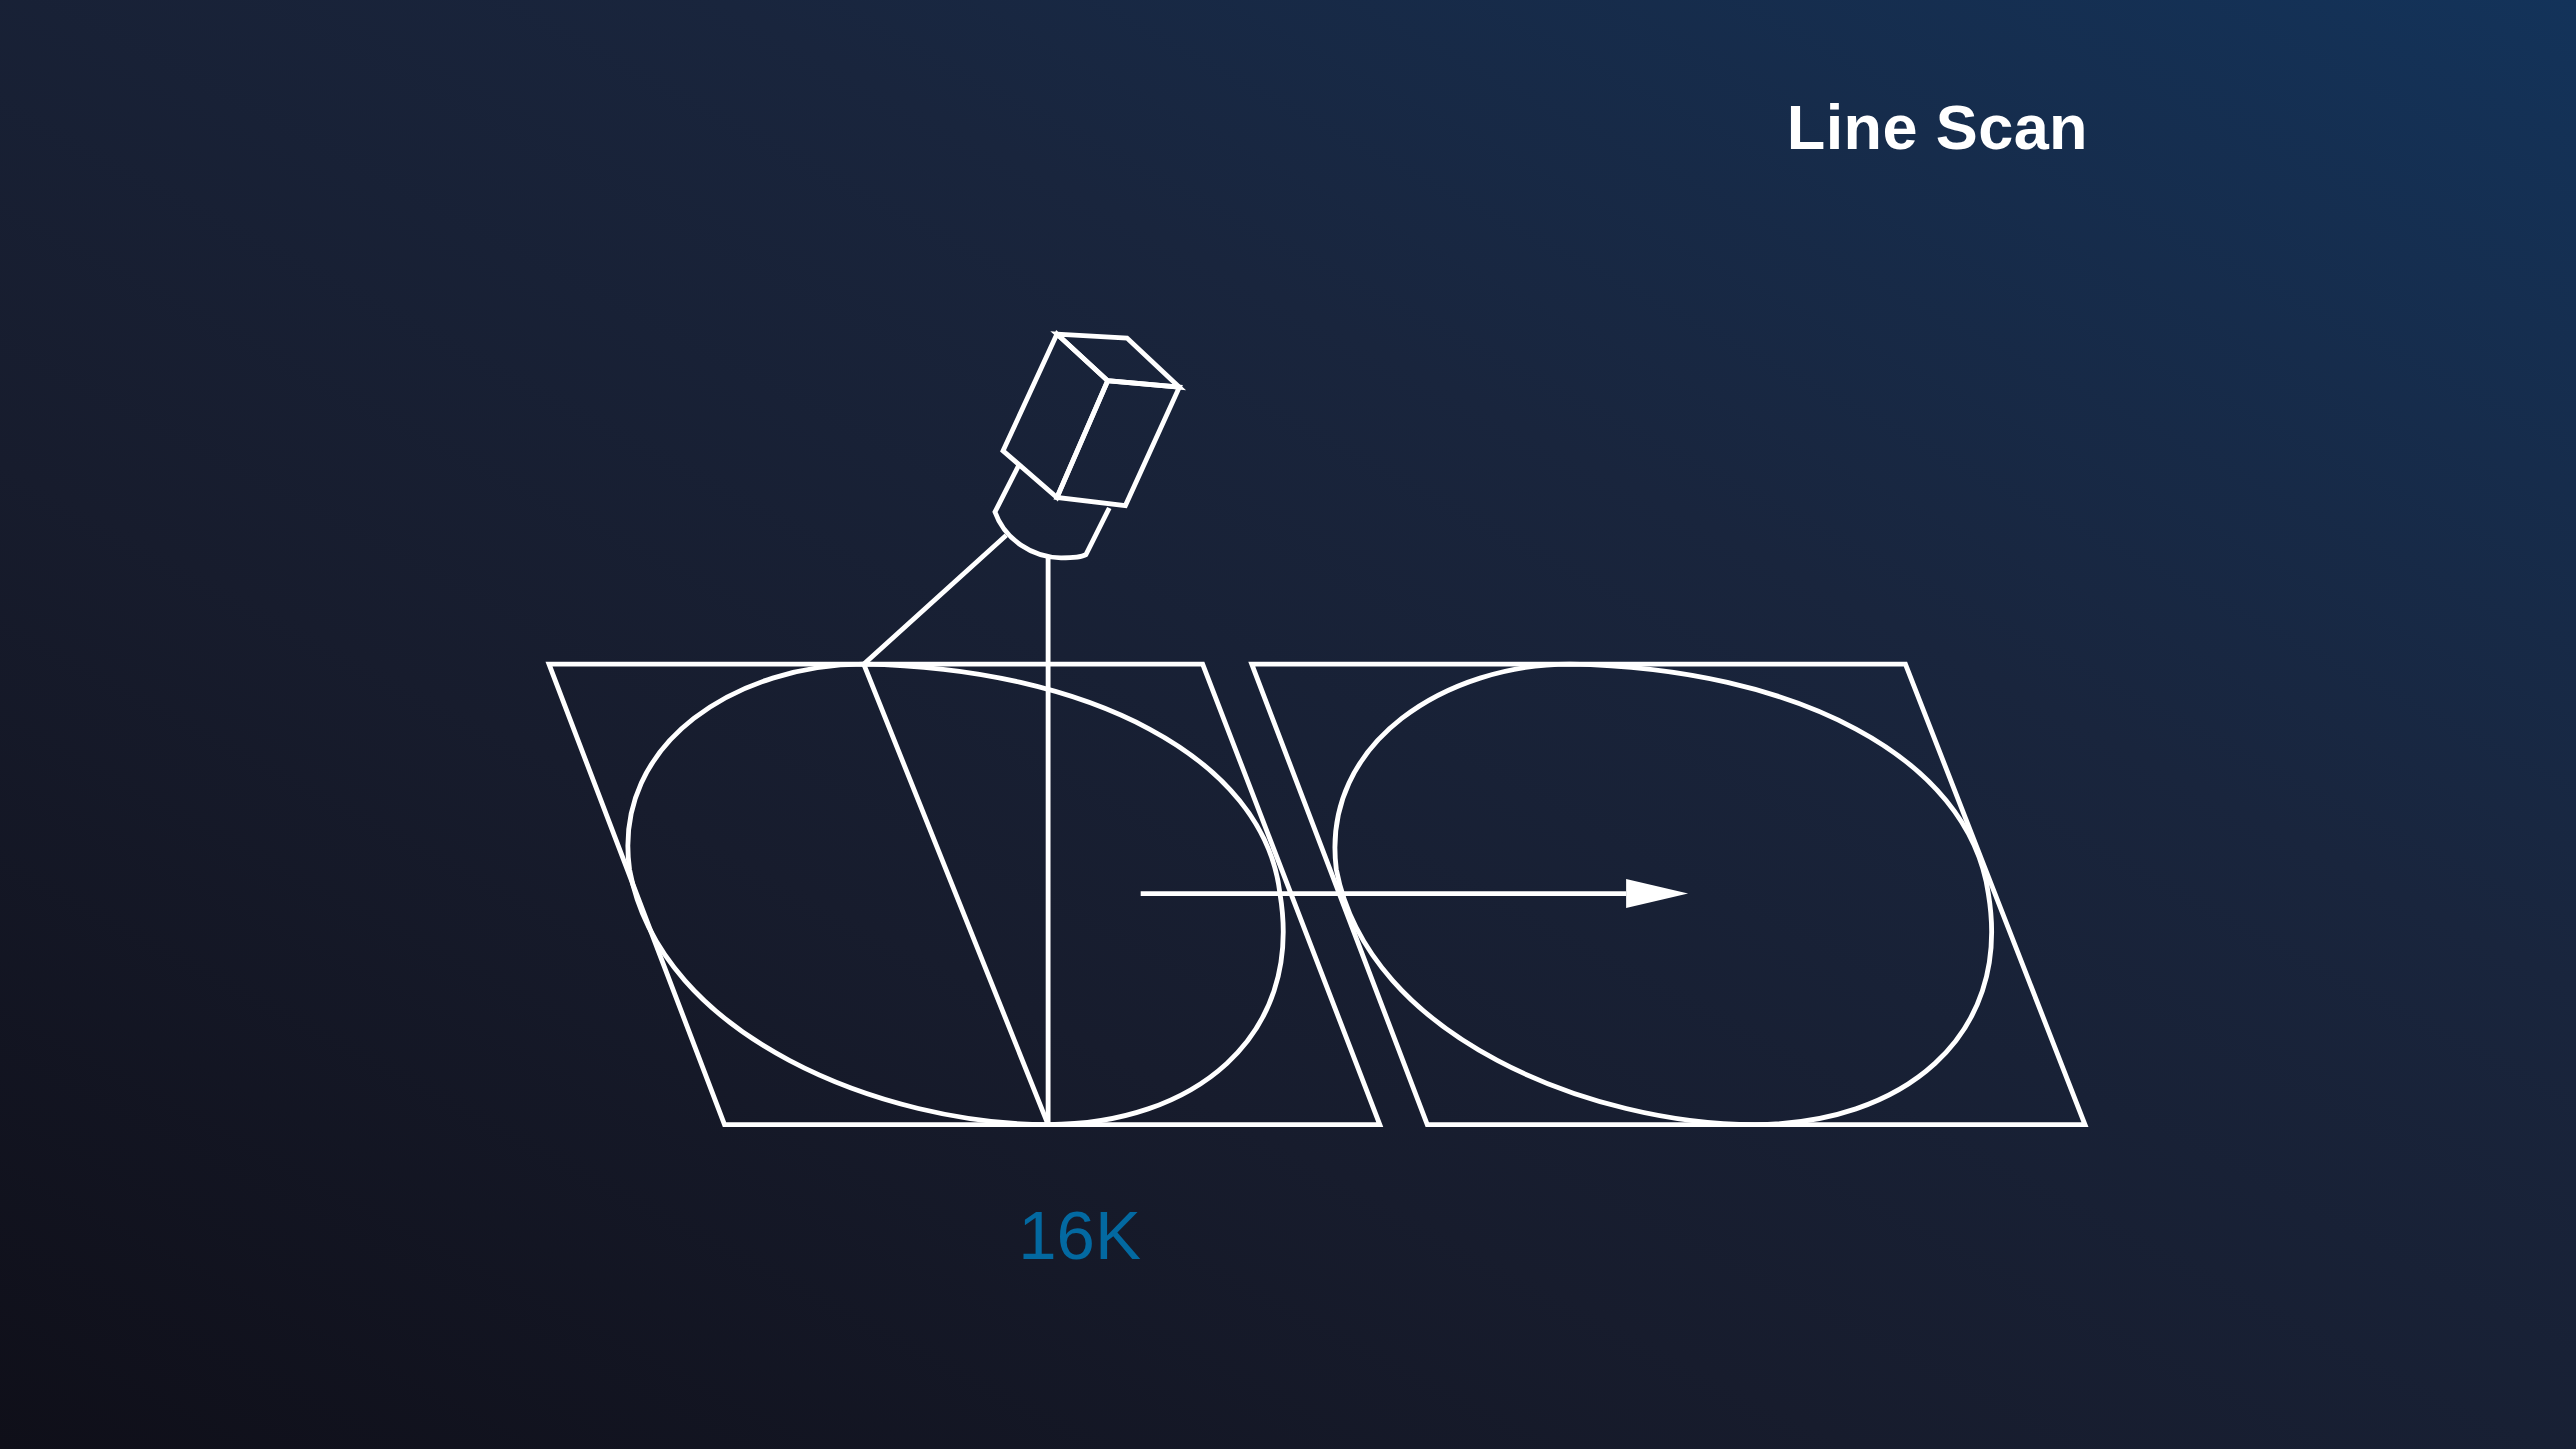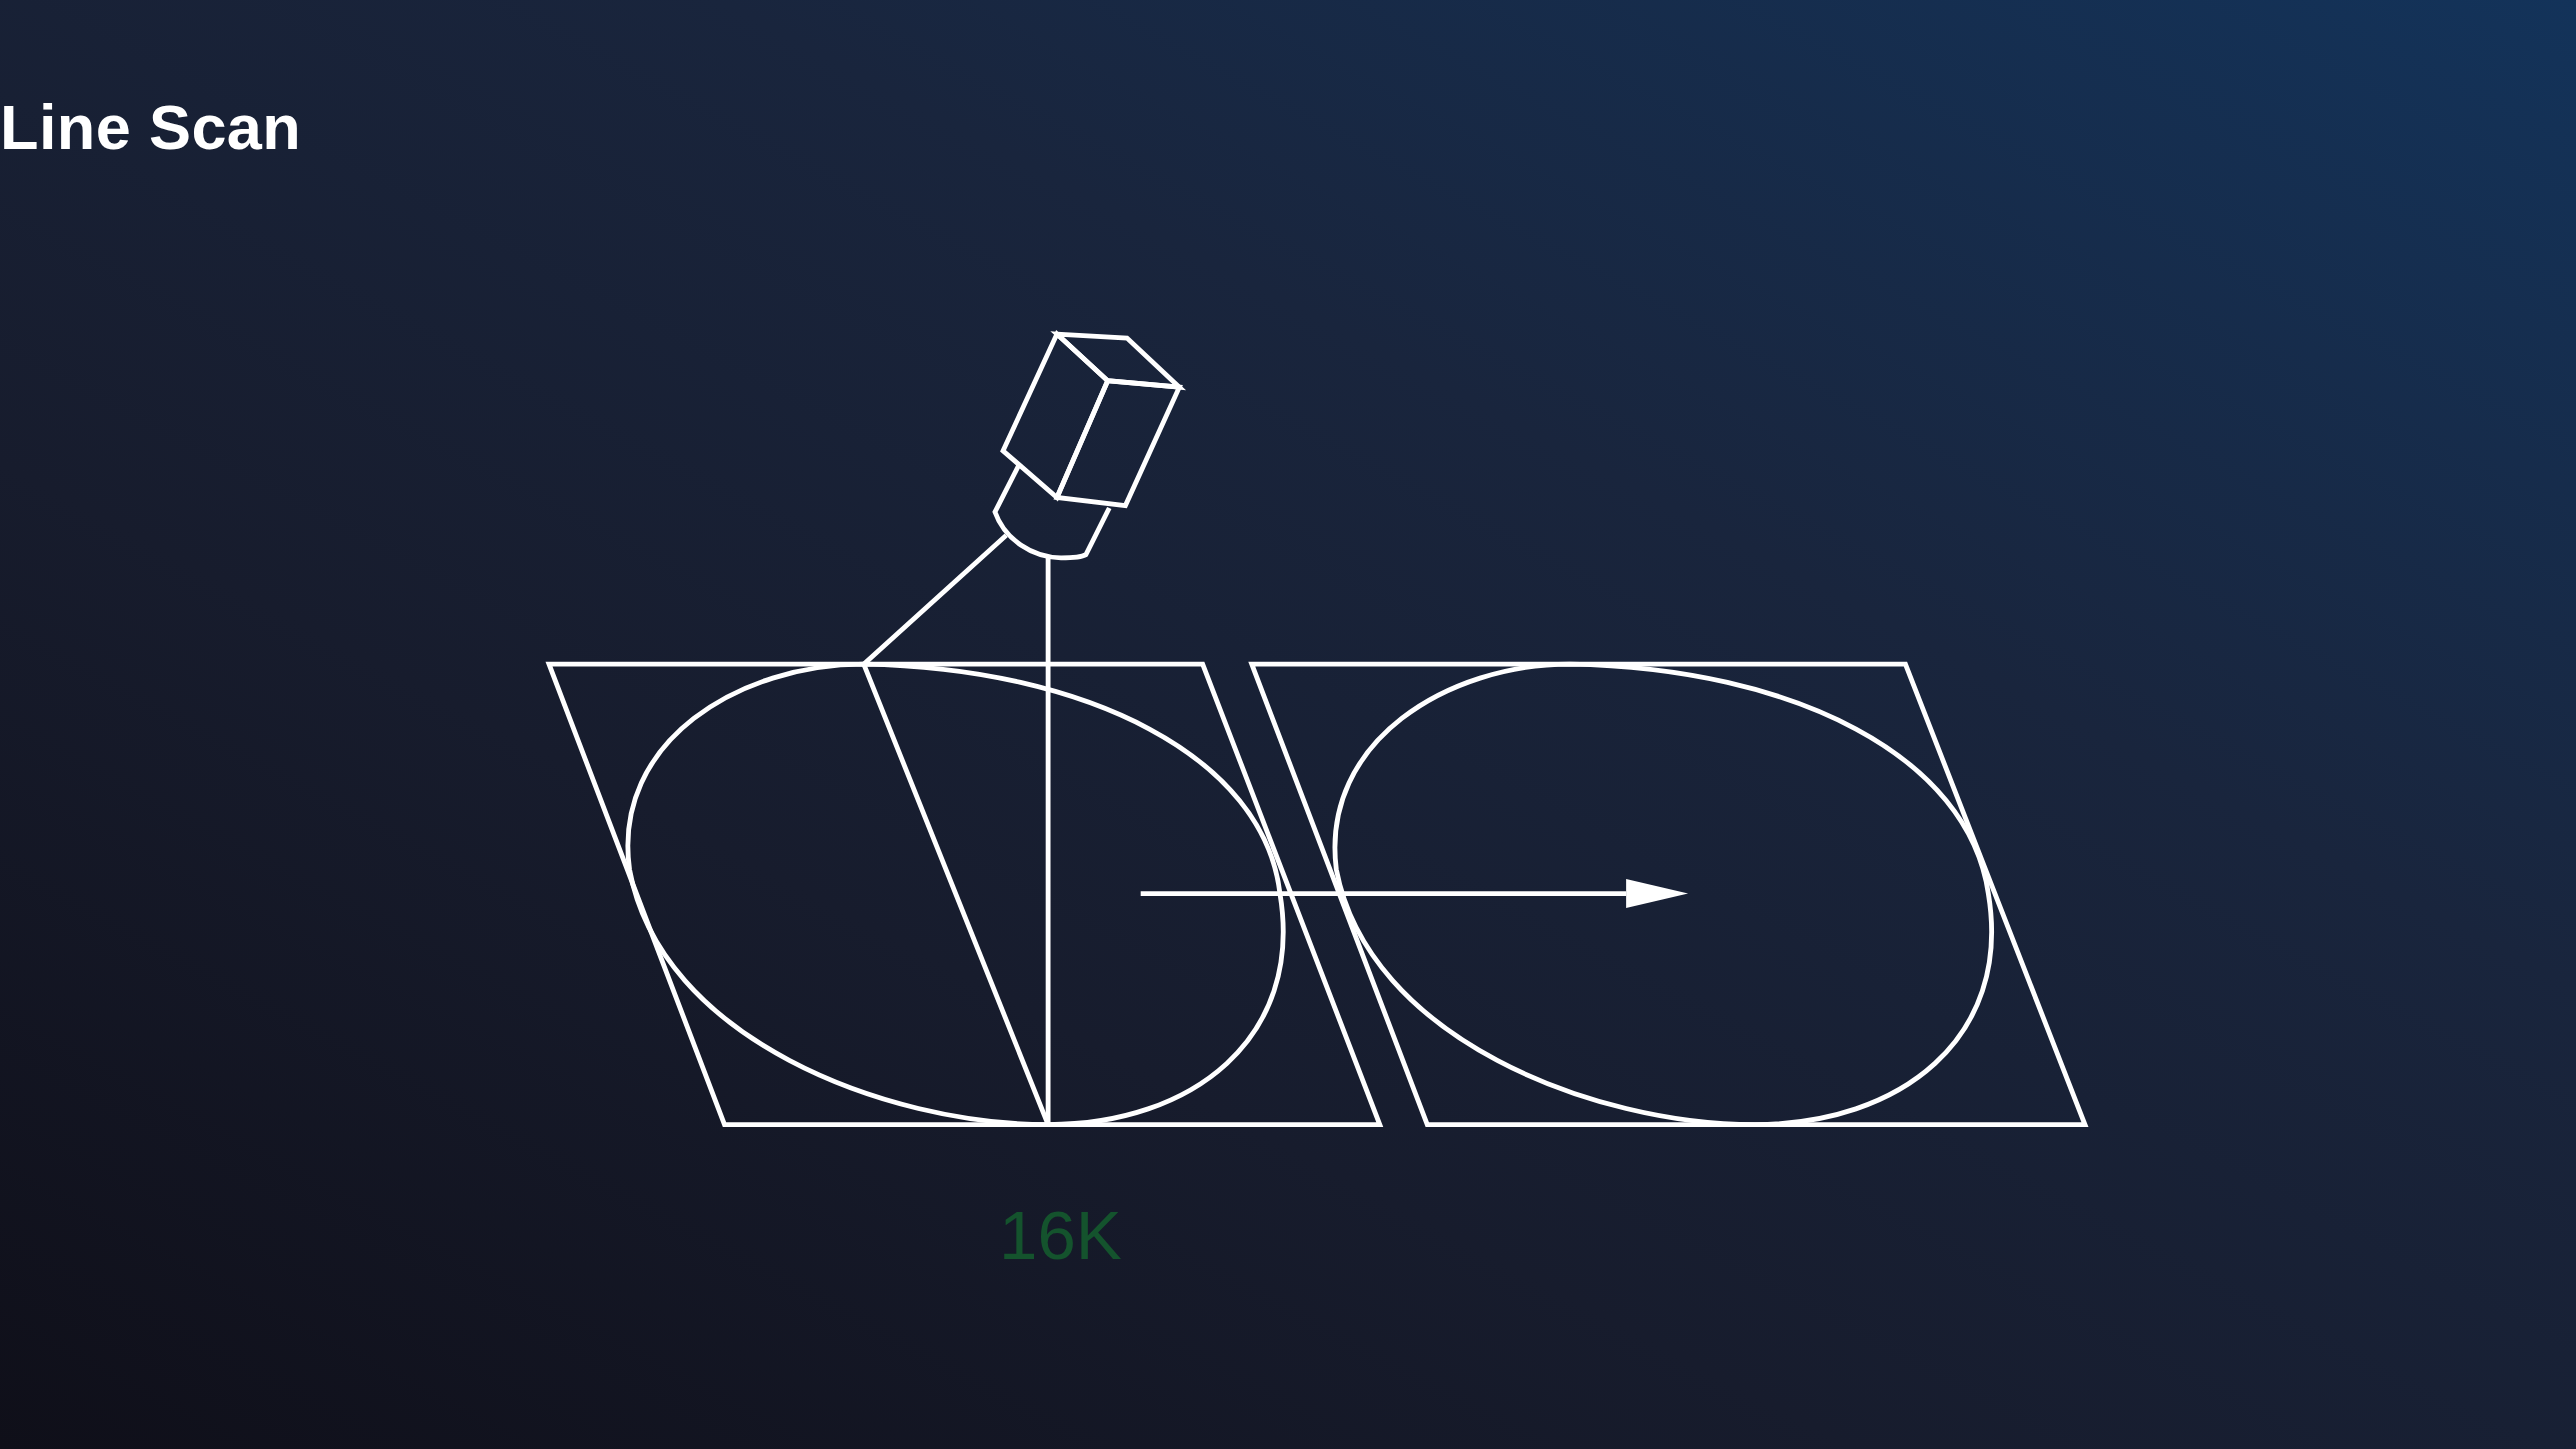--- a/index.html
+++ b/index.html
@@ -12,41 +12,41 @@
     body {
       background: linear-gradient(28deg, #0f0f19 0%, #171c2d 35%, #19253d 65%, #13335a 100%);
       position: relative;
       font-family: "Liberation Sans", "DejaVu Sans", sans-serif;
     }
     .title {
       position: absolute;
       top: 87px;
       left: 0;
       width: 2088px;
-      text-align: left;
+      text-align: right;
       color: #ffffff;
       font-size: 63px;
       font-weight: 700;
       letter-spacing: 0.4px;
       line-height: 81px;
     }
     .diagram {
       position: absolute;
       left: 0;
       top: 0;
       width: 2576px;
       height: 1449px;
     }
     .label-16k {
       position: absolute;
       top: 1191px;
       left: 980px;
       width: 161px;
-      text-align: center;
-      color: #14532d;
+      text-align: right;
+      color: #0369a1;
       font-size: 69px;
       font-weight: 400;
       line-height: 89px;
     }
   </style>
 </head>
 <body>
 
 <div class="title">Line Scan</div>
 

